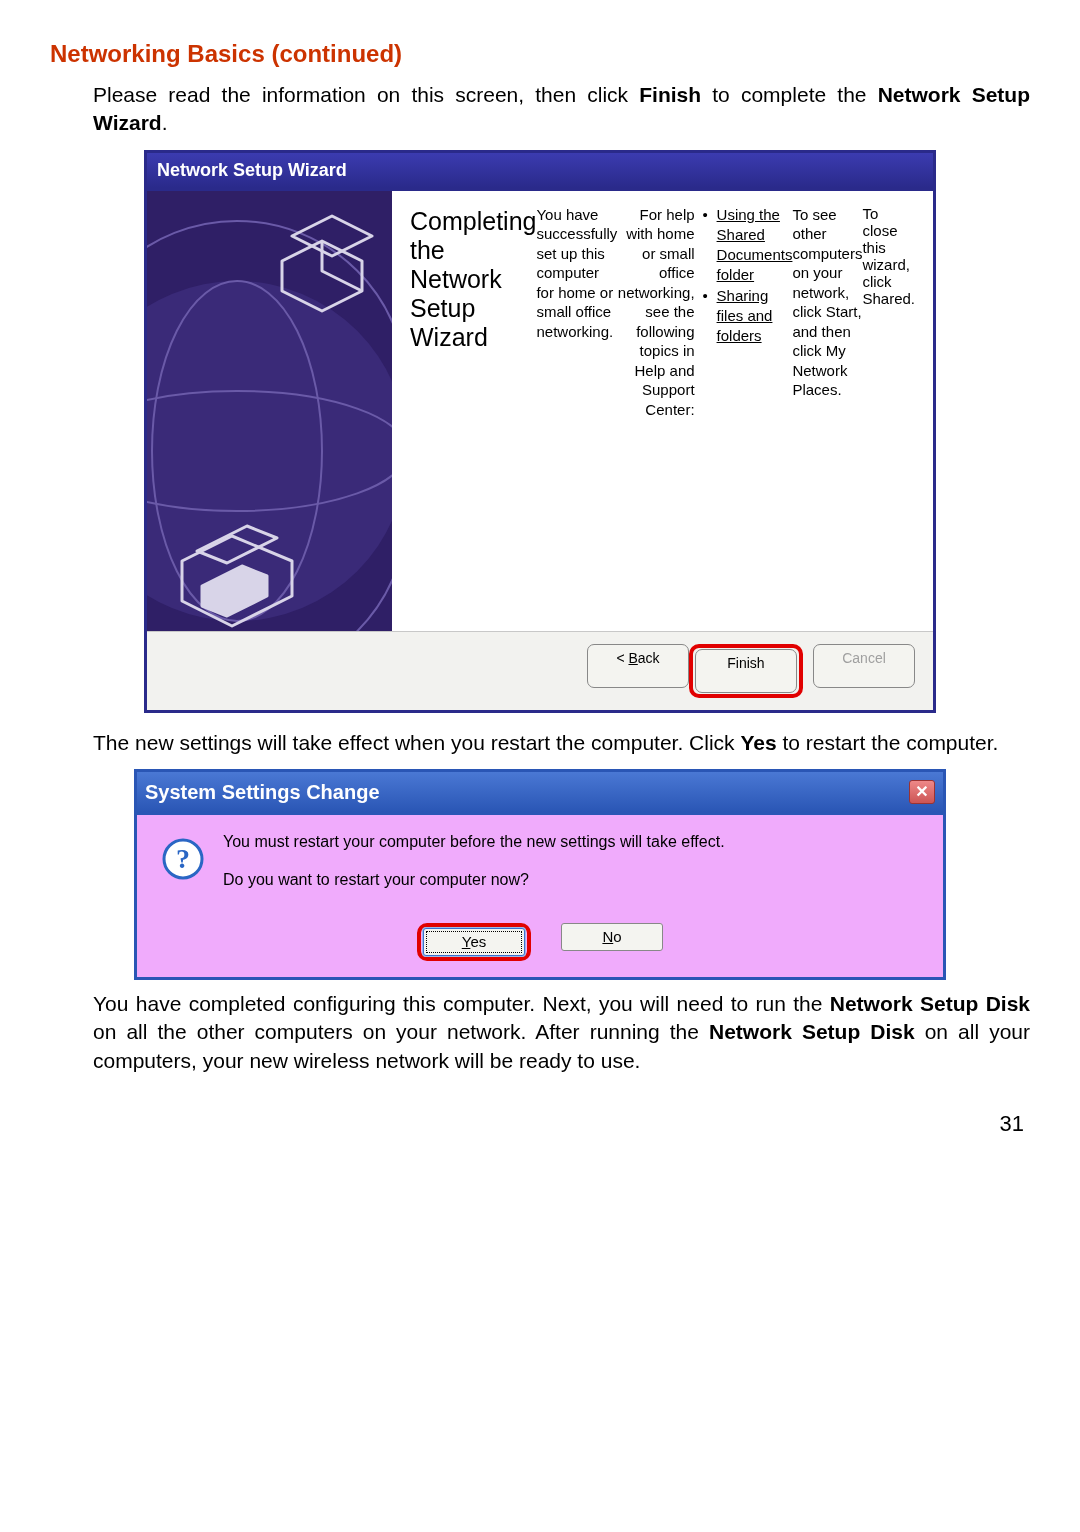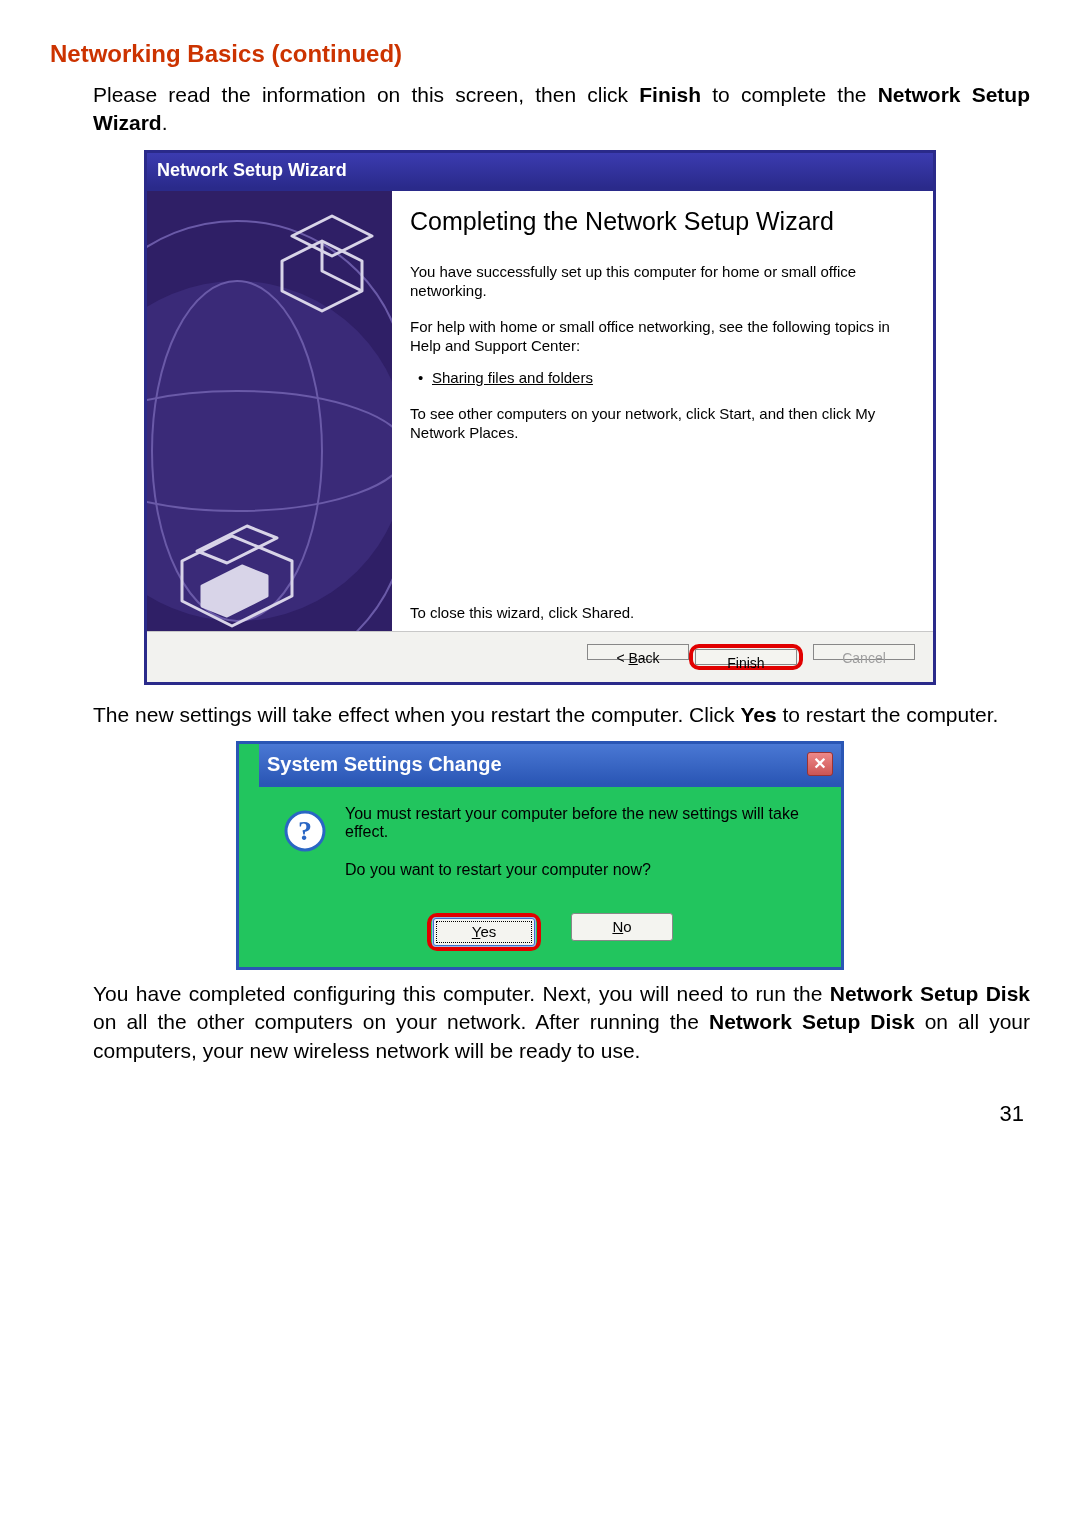--- a/index.html
+++ b/index.html
@@ -54,29 +54,29 @@
     flex-shrink: 0;
   }
   .wizard-graphic svg { position:absolute; }
   .wizard-content {
     flex: 1;
     padding: 14px 18px 10px;
     font-family: Tahoma, Arial, sans-serif;
     font-size: 15px;
     color: #000;
     display: flex;
-    flex-direction: column;
+    flex-direction: row;
   }
   .wizard-heading {
     font-size: 25px;
     margin: 2px 0 26px;
     font-weight: normal;
   }
   .wizard-para { margin: 0 0 16px; line-height: 1.3; }
-  .wizard-para.tight { margin-bottom: 12px; }
+  .wizard-para.tight { margin-bottom: 12px; text-align: right; }
   .wizard-list { margin: 0 0 16px 8px; padding: 0; }
   .wizard-list li {
     list-style: none;
     position: relative;
     padding-left: 14px;
     line-height: 1.35;
   }
   .wizard-list li::before {
     content: "•"; position: absolute; left: 0; top: 0;
   }
@@ -88,47 +88,46 @@
     background: #f2f2ef;
     padding: 12px 18px;
     display: flex;
     justify-content: flex-end;
     gap: 0;
   }
   .wbtn {
     font-family: Tahoma, Arial, sans-serif;
     font-size: 14px;
     width: 102px;
-    height: 16px;
+    height: 44px;
     background: #f4f4f0;
     border: 1px solid #888;
-    border-radius: 0;
+    border-radius: 7px;
     text-align: center;
     line-height: 26px;
     margin-left: 10px;
   }
   .wbtn.adjacent { margin-left: 0; }
   .wbtn.disabled { color: #a0a0a0; }
   .wbtn .ul { text-decoration: underline; }
   .highlight-ring {
     position: relative;
     border: 4px solid #e10000;
     border-radius: 10px;
     padding: 1px 2px;
     display: inline-block;
   }
   .highlight-ring .wbtn { margin-left: 0; }
 
   
   .dialog-window {
     border: 3px solid #2a56b5;
-    width: 608px;
+    width: 812px;
     margin: 8px auto 10px;
-    background: #22c55e;
-    padding-left: 20px;
+    background: #f0abfc;
   }
   .dialog-titlebar {
     background: linear-gradient(#4a78d4, #2a56b5);
     color: #fff;
     font-weight: bold;
     font-size: 20px;
     padding: 8px 8px;
     display: flex;
     align-items: center;
     justify-content: space-between;
@@ -216,20 +215,21 @@
           <path d="M15 20 l50 -25 l30 12 l-50 25 z"></path>
           <path d="M20 55 l40 -20 l25 10 l0 20 l-40 20 l-25 -10 z" fill="#d8d4e8"></path>
         </g>
       </svg>
     </div>
     <div class="wizard-content">
       <div class="wizard-heading">Completing the Network Setup Wizard</div>
       <p class="wizard-para">You have successfully set up this computer for home or small office networking.</p>
       <p class="wizard-para tight">For help with home or small office networking, see the following topics in Help and Support Center:</p>
       <ul class="wizard-list">
+        <li><span class="help-link">Using the Shared Documents folder</span></li>
         <li><span class="help-link">Sharing files and folders</span></li>
       </ul>
       <p class="wizard-para">To see other computers on your network, click Start, and then click My Network Places.</p>
       <div class="wizard-spacer"></div>
       <p class="wizard-close-hint">To close this wizard, click Shared.</p>
     </div>
   </div>
   <div class="wizard-buttonbar">
     <div class="wbtn"><span>&lt; </span><span class="ul">B</span><span>ack</span></div>
     <span class="highlight-ring">

